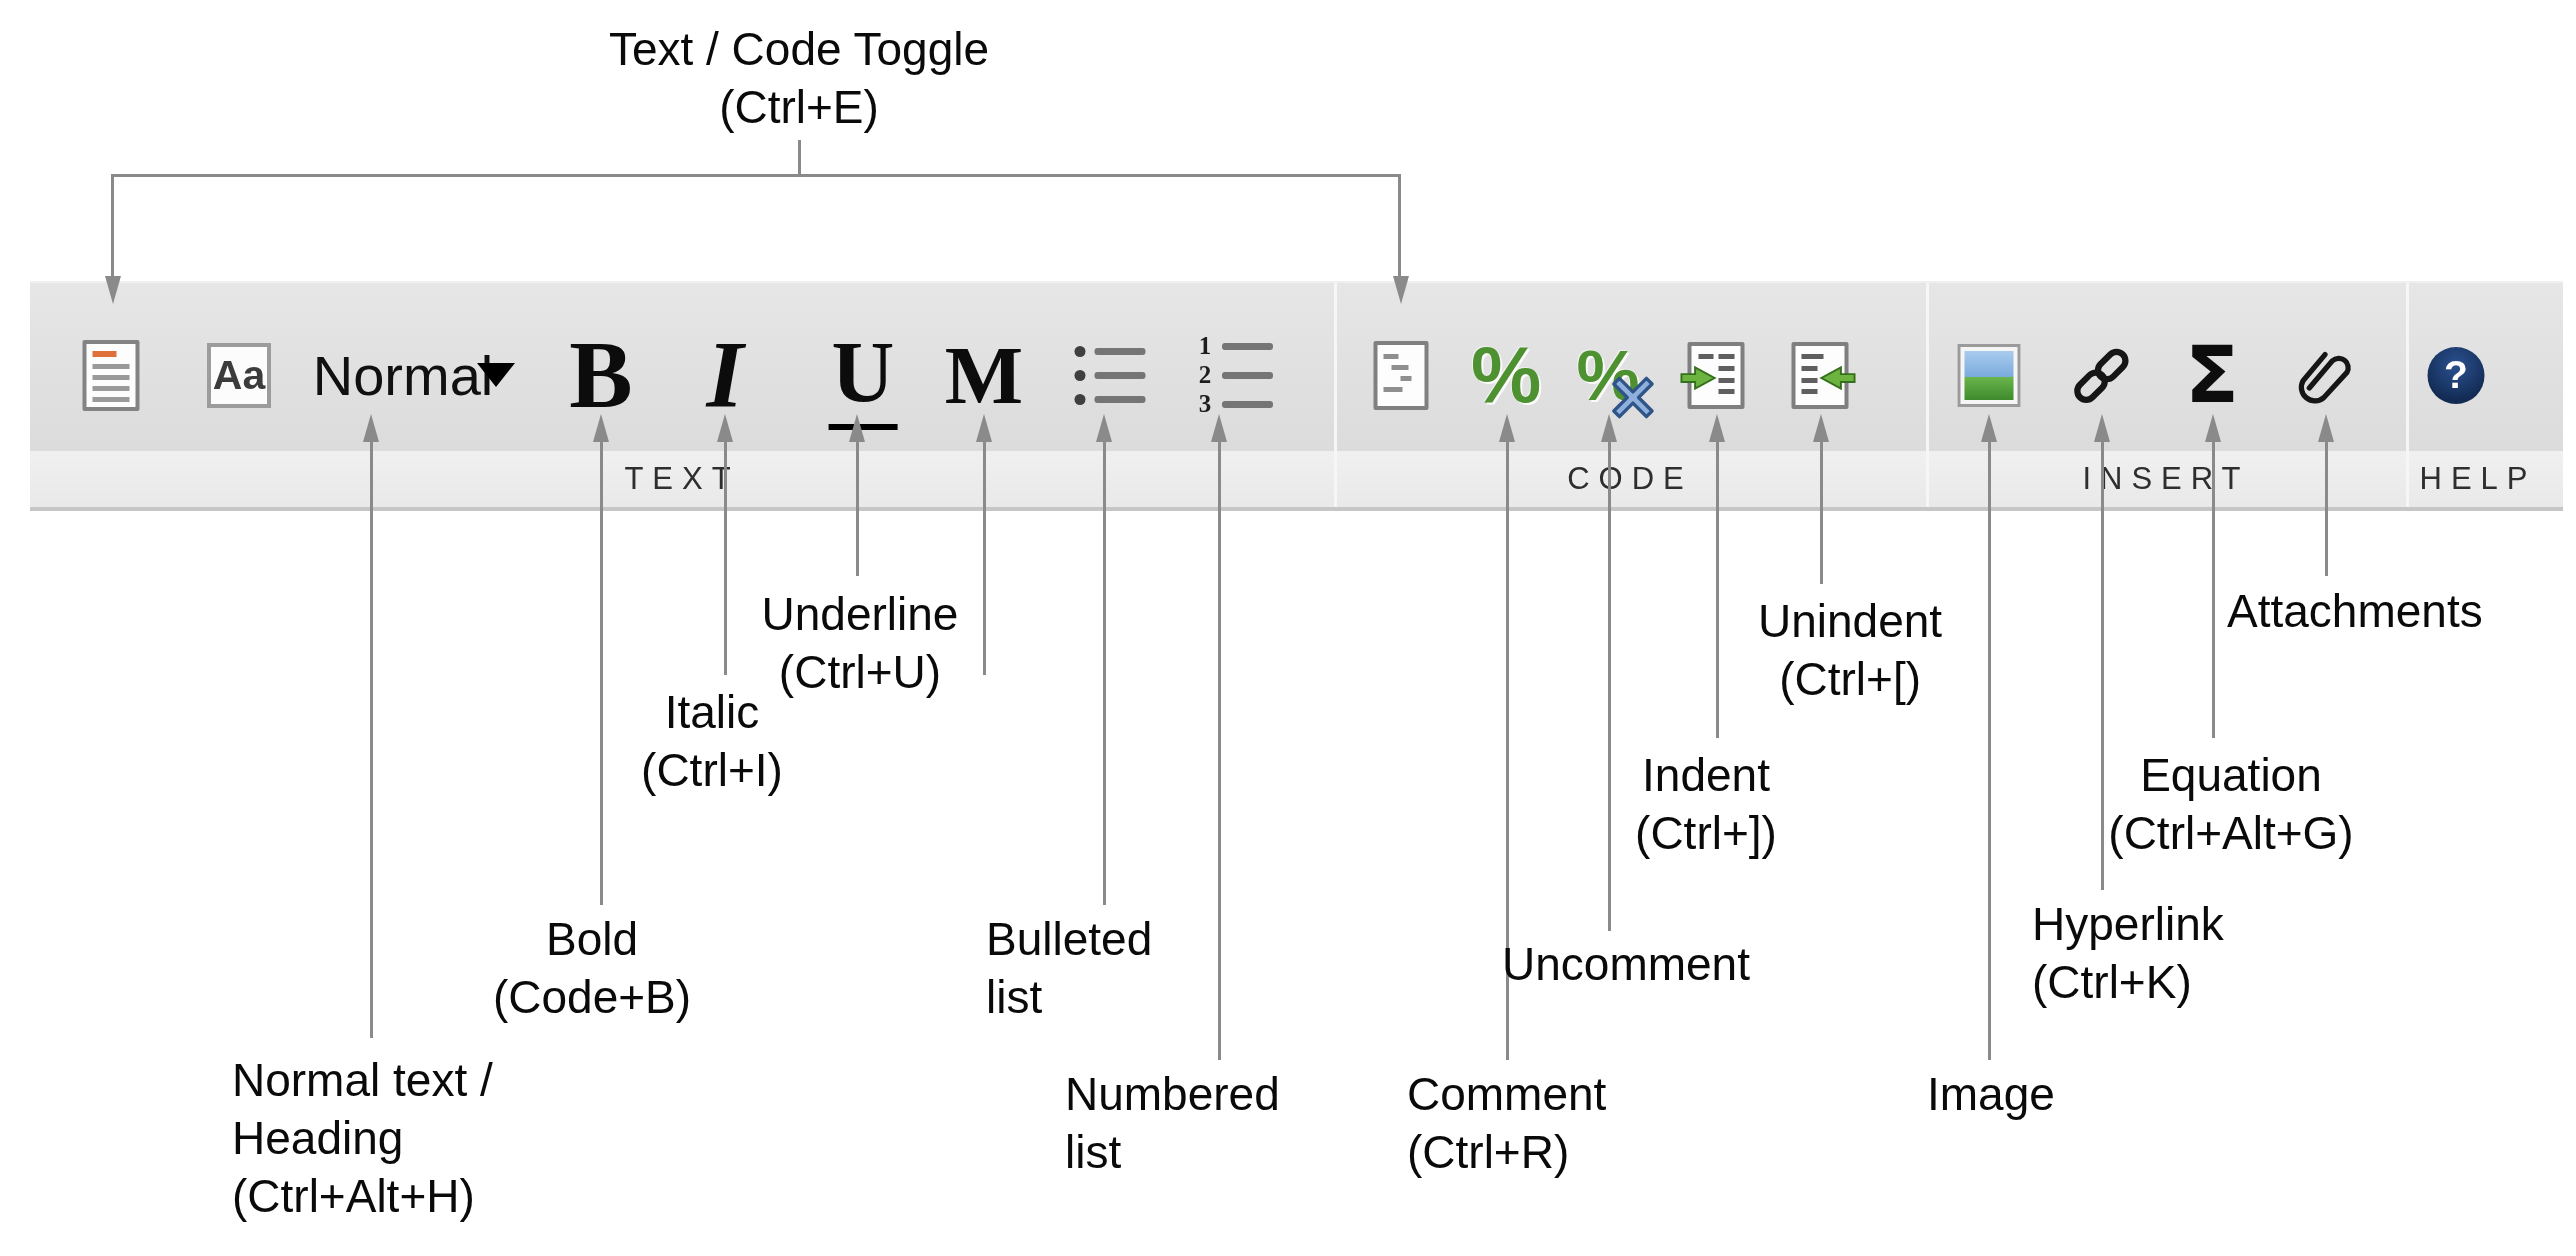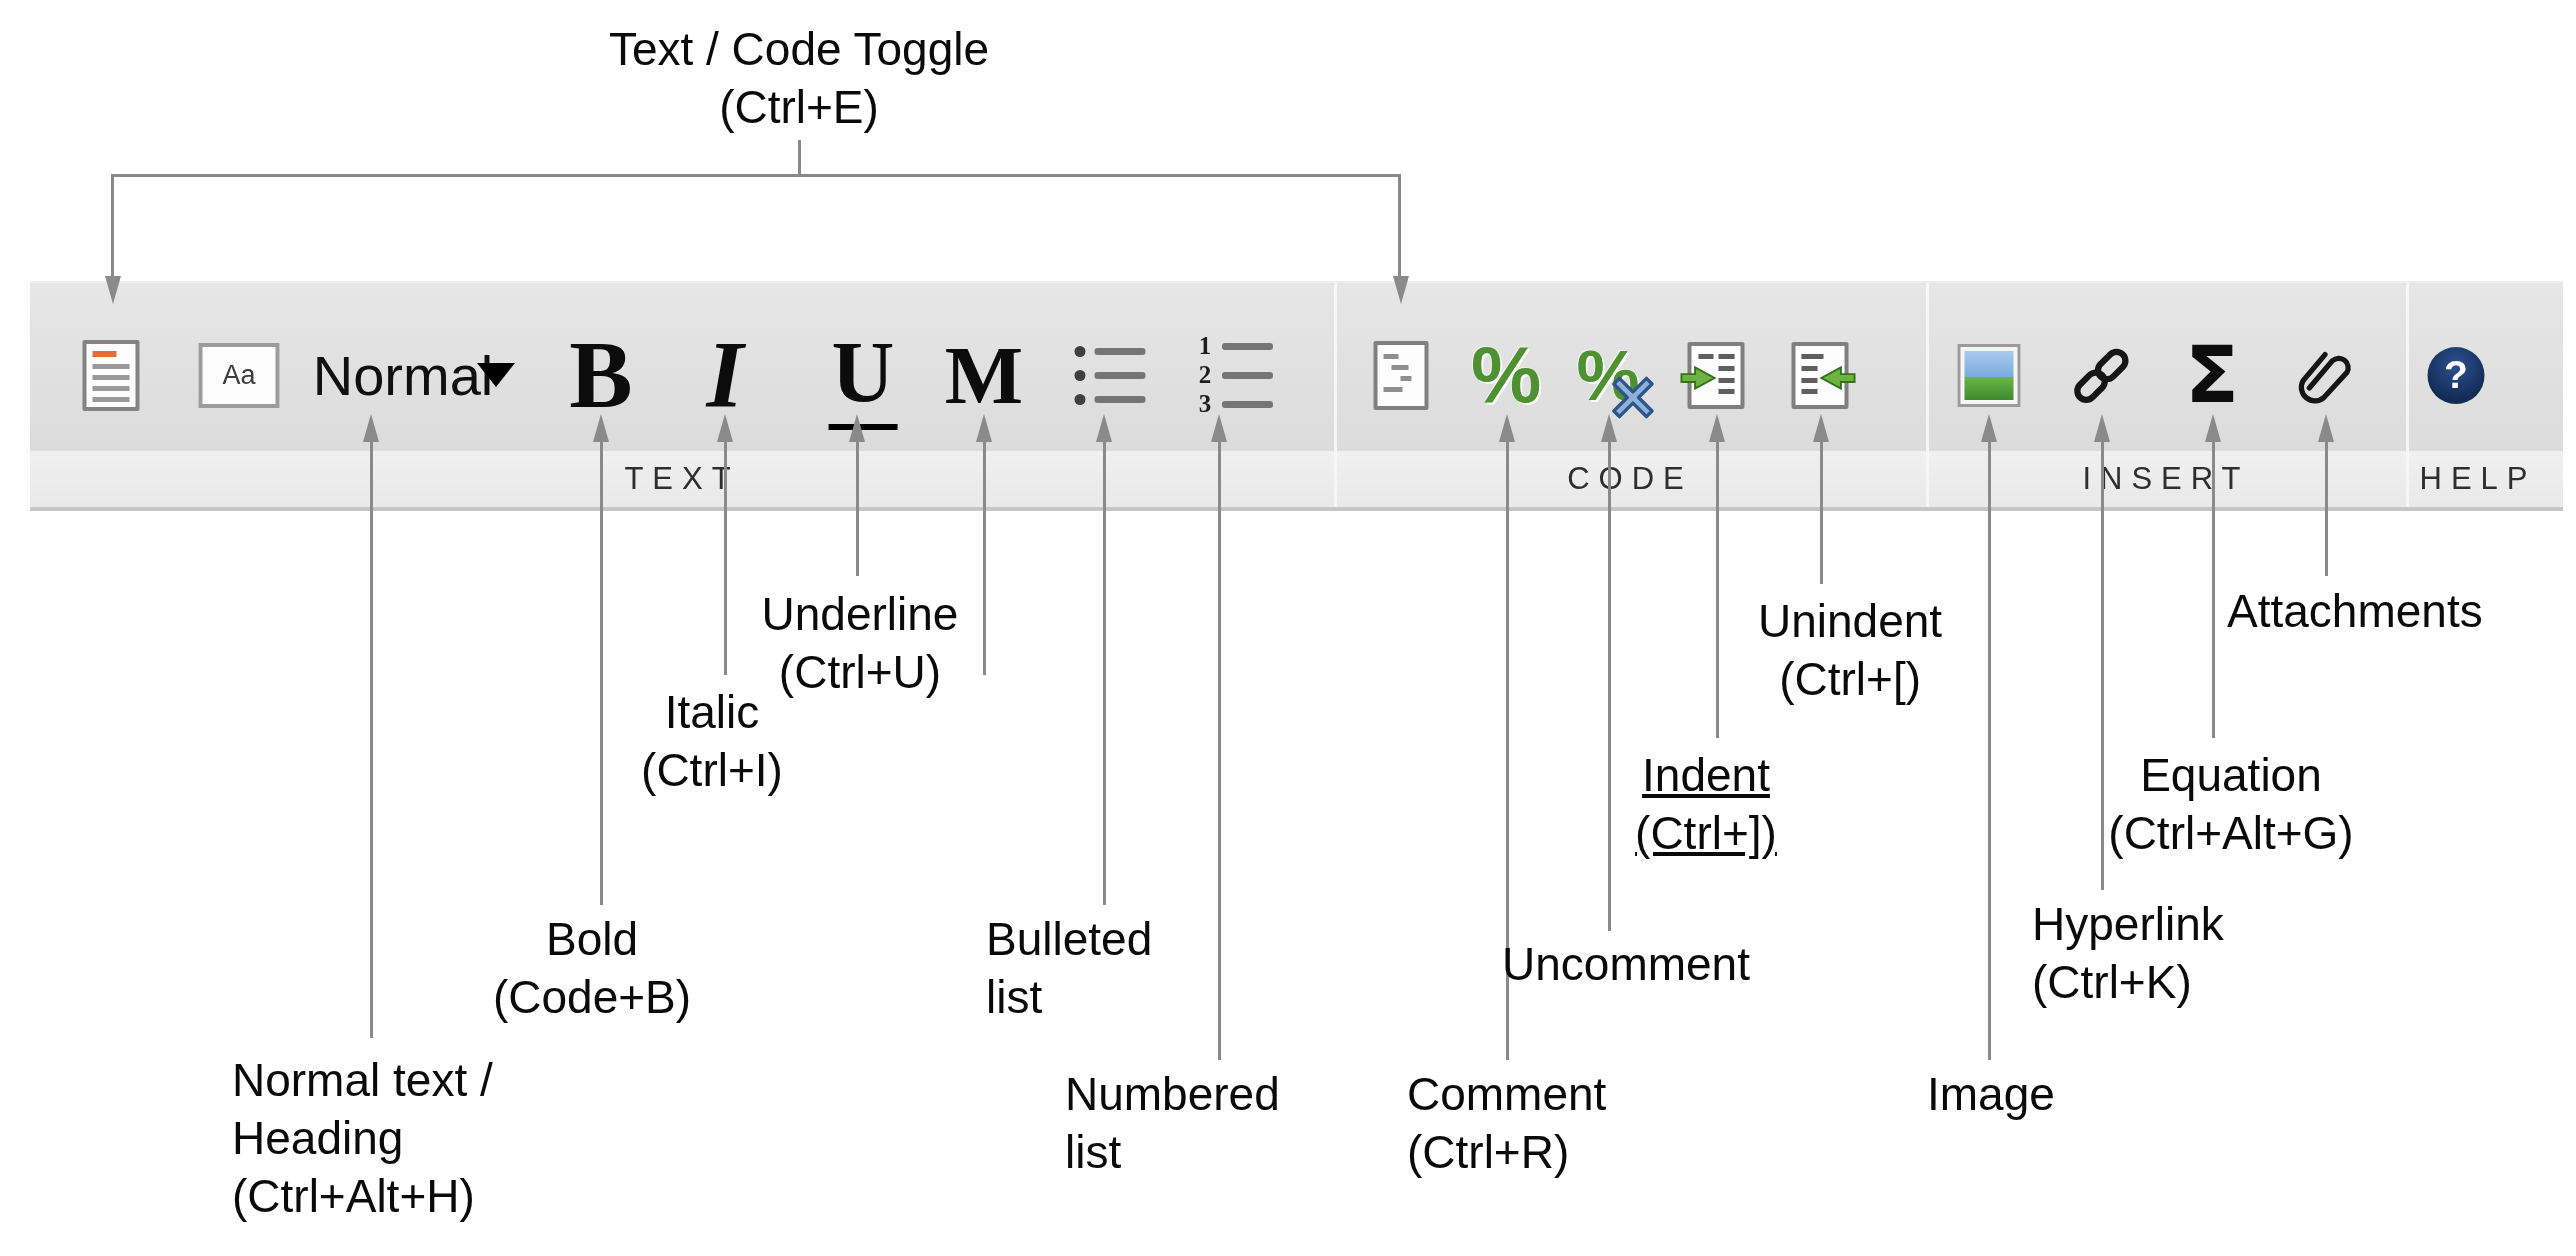--- a/index.html
+++ b/index.html
@@ -30,22 +30,22 @@
   .normal-label{font-size:56px;color:#101010;}
   .dd-triangle{width:0;height:0;border-left:19px solid transparent;border-right:19px solid transparent;
                border-top:24px solid #000;}
 
   
   .icon-doc{width:57px;height:71px;background:#fdfdfd;border:4px solid #838383;border-radius:2px;
             box-sizing:border-box;padding:7px 6px 0 6px;}
   .icon-doc .orange{width:24px;height:6px;background:#e0703a;margin-bottom:7px;}
   .icon-doc .ln{width:37px;height:5px;background:#9a9a9a;margin-bottom:6px;}
 
-  .aa-box{width:81px;height:65px;background:#fcfcfc;border:4px solid #9c9c9c;box-sizing:border-box;
-          display:flex;align-items:center;justify-content:center;font-size:27px;color:#3c3c3c;font-weight:normal;}
+  .aa-box{width:64px;height:65px;background:#fcfcfc;border:4px solid #9c9c9c;box-sizing:border-box;
+          display:flex;align-items:center;justify-content:center;font-size:41px;color:#3c3c3c;font-weight:bold;}
 
   
   .icon-list{display:flex;flex-direction:column;gap:13px;}
   .icon-list .row{display:flex;align-items:center;gap:9px;}
   .icon-list .bullet{width:11px;height:11px;border-radius:50%;background:#3f3f3f;}
   .icon-list .bar{width:51px;height:7px;background:#757575;border-radius:3px;}
   .icon-list .digit{width:16px;text-align:center;font-size:25px;line-height:16px;
                     font-weight:bold;color:#1d1d1d;font-family:"Liberation Serif",serif;}
 
   
@@ -321,21 +321,21 @@
 (Ctrl+I)</div>
   <div class="note center" style="left:860px;top:585px;">Underline
 (Ctrl+U)</div>
   <div class="note" style="left:986px;top:910px;">Bulleted
 list</div>
   <div class="note" style="left:1065px;top:1065px;">Numbered
 list</div>
   <div class="note" style="left:1407px;top:1065px;">Comment
 (Ctrl+R)</div>
   <div class="note" style="left:1502px;top:935px;">Uncomment</div>
-  <div class="note center" style="left:1706px;top:746px;text-decoration:underline;">Indent
+  <div class="note center" style="left:1706px;top:746px;">Indent
 (Ctrl+])</div>
   <div class="note" style="left:1758px;top:592px;text-align:center;">Unindent
 (Ctrl+[)</div>
   <div class="note" style="left:1927px;top:1065px;">Image</div>
   <div class="note" style="left:2032px;top:895px;">Hyperlink
 (Ctrl+K)</div>
   <div class="note center" style="left:2231px;top:746px;">Equation
 (Ctrl+Alt+G)</div>
   <div class="note" style="left:2227px;top:582px;">Attachments</div>
 

